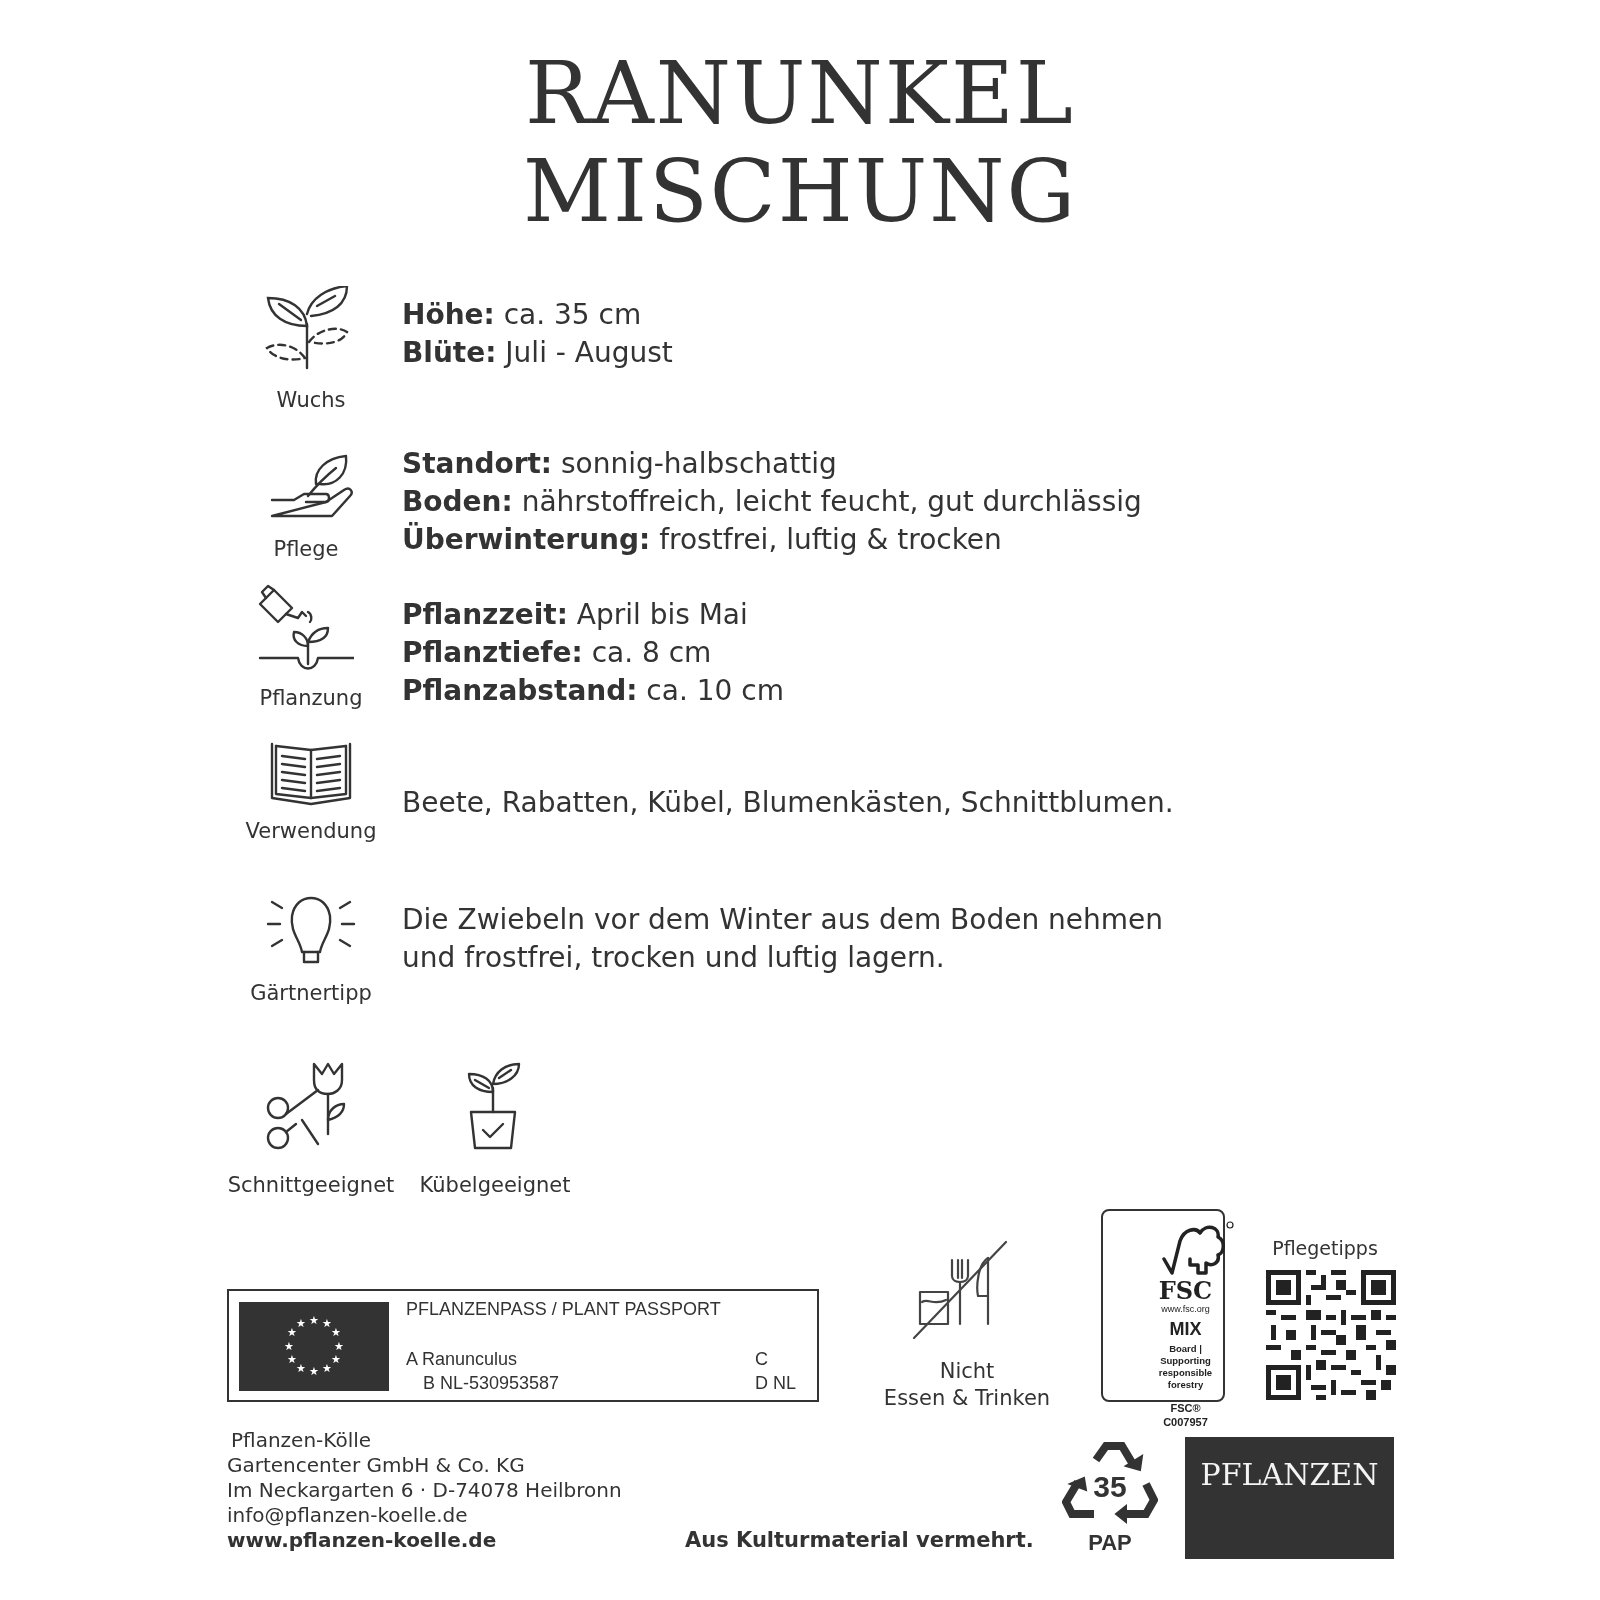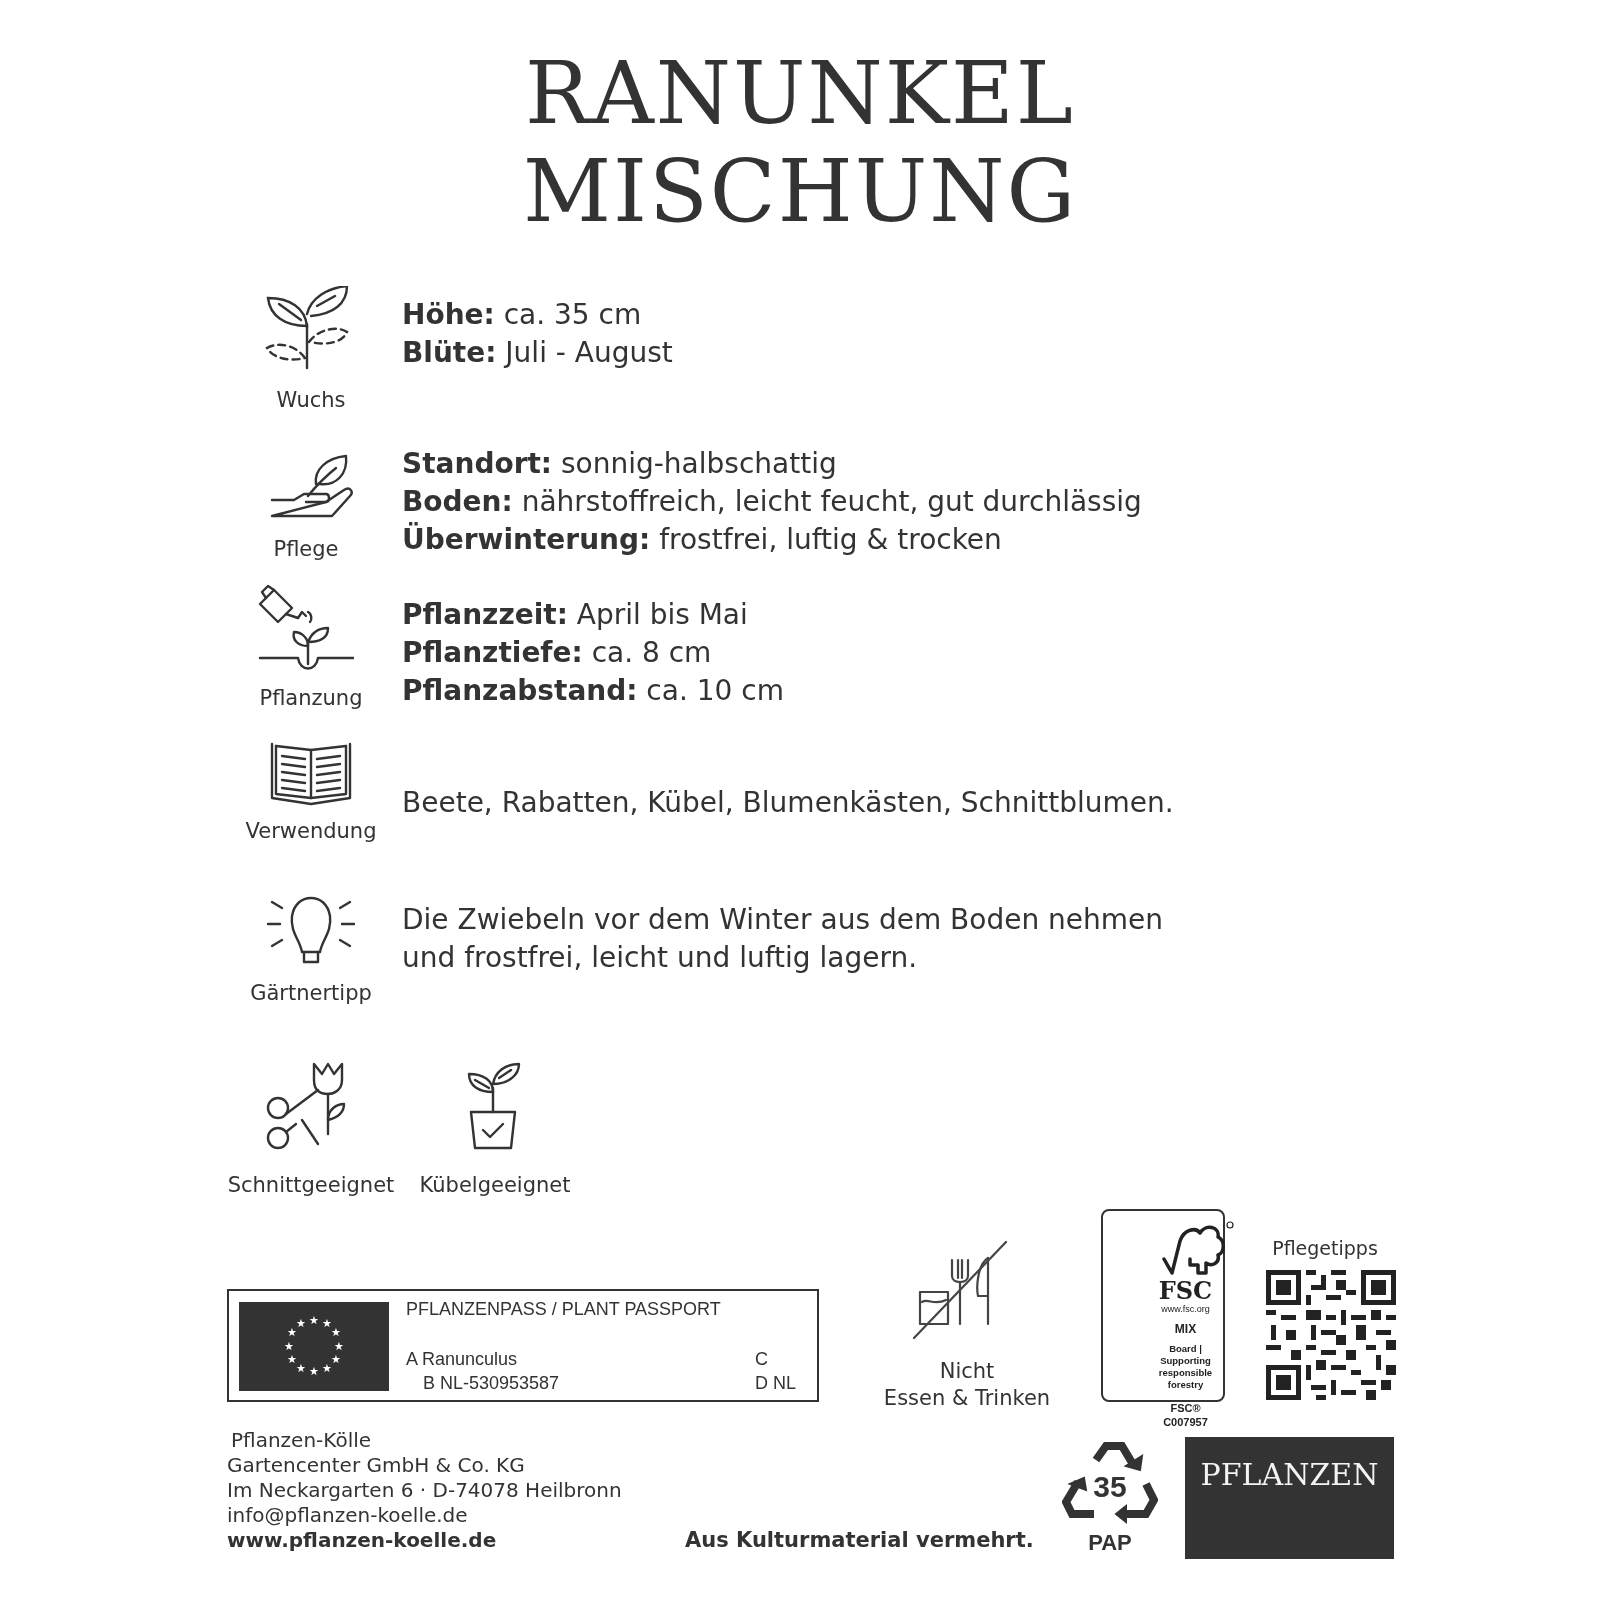--- a/index.html
+++ b/index.html
@@ -84,21 +84,21 @@
 
 <div class="abs icon" style="left:266px;top:896px;">
   <svg width="90" height="72" viewBox="0 0 90 72" fill="none" stroke="#333" stroke-width="2.4" stroke-linecap="round" stroke-linejoin="round">
     <path d="M36 56 C34 44 24 36 26 20 C28 8 36 2 45 2 C54 2 62 8 64 20 C66 36 56 44 54 56 Z"></path>
     <path d="M38 56 L38 66 L52 66 L52 56"></path>
     <path d="M6 6 L16 12 M84 6 L74 12 M2 28 L14 28 M76 28 L88 28 M6 50 L16 44 M84 50 L74 44"></path>
   </svg>
 </div>
 <div class="abs icon-label" style="left:226px;top:981px;">Gärtnertipp</div>
 <div class="abs plain" style="left:402px;top:901px;white-space:nowrap;">Die Zwiebeln vor dem Winter aus dem Boden nehmen</div>
-<div class="abs plain" style="left:402px;top:939px;white-space:nowrap;">und frostfrei, leicht und luftig lagern.</div>
+<div class="abs plain" style="left:402px;top:939px;white-space:nowrap;">und frostfrei, trocken und luftig lagern.</div>
 
 <div class="abs icon" style="left:266px;top:1062px;">
   <svg width="86" height="90" viewBox="0 0 86 90" fill="none" stroke="#333" stroke-width="2.4" stroke-linecap="round" stroke-linejoin="round">
     <circle cx="12" cy="46" r="10"></circle>
     <circle cx="12" cy="76" r="10"></circle>
     <path d="M20 52 L52 28"></path>
     <path d="M20 70 L30 62 M36 58 L52 82"></path>
     <path d="M48 2 L56 12 L62 2 L68 12 L76 2 L76 18 C76 28 68 32 62 32 C54 32 48 28 48 18 Z"></path>
     <path d="M62 32 L62 72"></path>
     <path d="M62 58 C62 48 70 42 78 42 C78 52 70 56 62 58"></path>
@@ -161,21 +161,21 @@
   <div>Essen &amp; Trinken</div>
 </div>
 
 <div class="abs fsc">
   <svg width="90" height="60" viewBox="0 0 90 60" style="margin:8px auto 0;display:block;" fill="none" stroke="#222" stroke-width="3.5" stroke-linecap="round" stroke-linejoin="round">
     <path d="M16 40 L24 54 L32 22 C36 10 48 8 52 14 C58 4 72 8 70 18 C78 22 76 34 70 36 C72 44 64 48 58 44 L58 54 L50 54 L50 46 L42 46 L42 40"></path>
     <circle cx="82" cy="6" r="3" stroke-width="1.2"></circle>
   </svg>
   <div style="font-family:'DejaVu Serif',serif;font-weight:bold;font-size:24px;line-height:24px;margin-top:0px;">FSC</div>
   <div style="font-size:9px;line-height:12px;">www.fsc.org</div>
-  <div style="font-size:12px;font-weight:bold;line-height:18px;margin-top:5px;">MIX</div>
+  <div style="font-size:18px;font-weight:bold;line-height:18px;margin-top:5px;">MIX</div>
   <div style="font-size:9.5px;font-weight:bold;line-height:12px;margin-top:5px;">Board | Supporting</div>
   <div style="font-size:9.5px;font-weight:bold;line-height:12px;">responsible forestry</div>
   <div style="font-size:11px;font-weight:bold;line-height:14px;margin-top:10px;">FSC® C007957</div>
 </div>
 
 <div class="abs" style="left:1260px;top:1237px;width:130px;text-align:center;font-size:19px;color:#333;">Pflegetipps</div>
 <div class="abs" style="left:1266px;top:1270px;width:130px;height:130px;">
   <svg width="130" height="130" viewBox="0 0 26 26" shape-rendering="crispEdges">
     <rect width="26" height="26" fill="#fff"></rect>
     <g fill="#222">

